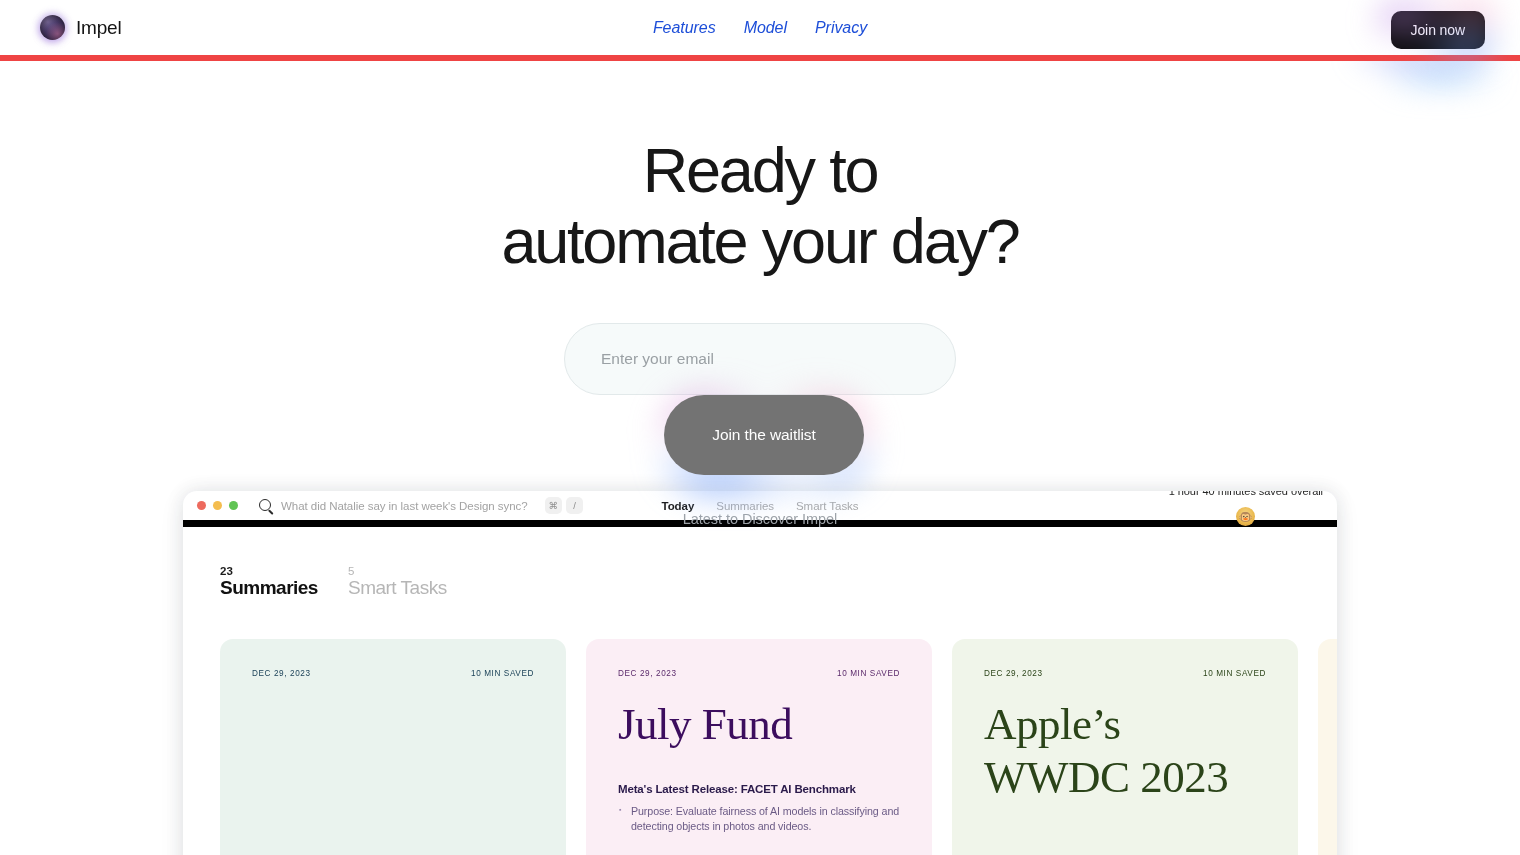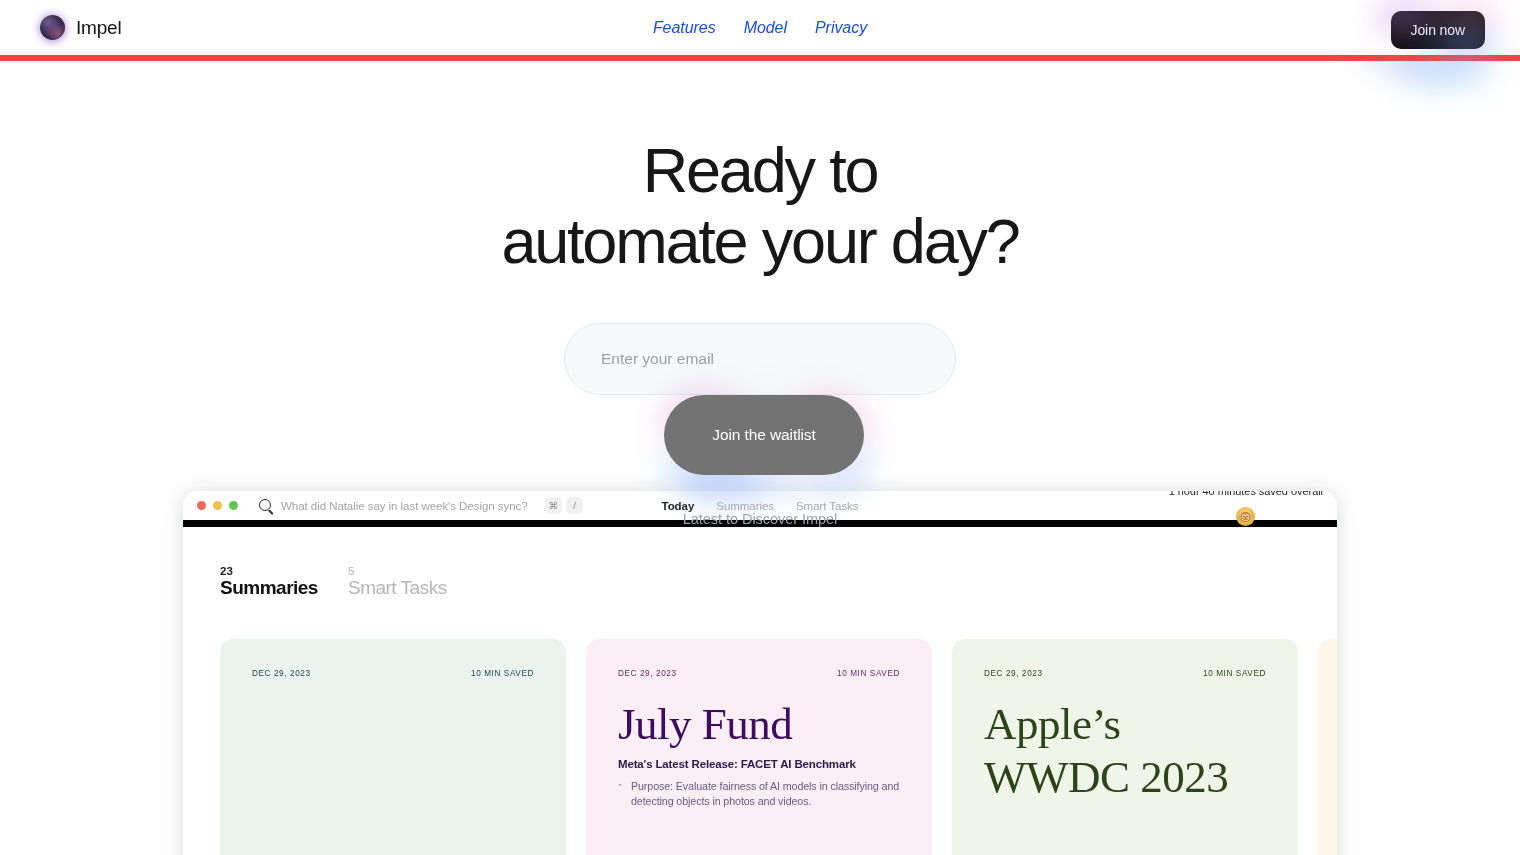--- a/index.html
+++ b/index.html
@@ -179,21 +179,21 @@
   .cards { display:flex; gap: 20px; margin-top: 40px; }
   .card {
     width: 346px; min-width:346px; height: 250px; border-radius: 13px;
     padding: 30px 32px; overflow:hidden; flex-shrink:0;
   }
   .card-meta { display:flex; justify-content:space-between; font-size: 8.2px; letter-spacing:.6px; }
   .card-title {
     font-family:"Liberation Serif", serif;
     font-size: 45px; line-height: 1.18; margin-top: 20px; letter-spacing:-0.5px;
   }
-  .card-sub { font-size: 11.5px; font-weight:bold; margin-top: 7px; letter-spacing:-0.15px; }
+  .card-sub { font-size: 11.5px; font-weight:bold; margin-top: 32px; letter-spacing:-0.15px; }
   .card-bullets { margin-top: 9px; padding-left: 13px; }
   .card-bullets li { font-size: 10.7px; line-height: 1.42; letter-spacing:-0.1px; list-style: none; position:relative; }
   .card-bullets li::before{ content:"▪"; position:absolute; left:-12px; font-size:7px; top:1px; }
 
   
   .card.c1 { background:#eaf3ee; }
   .card.c1 .card-meta, .card.c1 .card-title { color:#1d4359; }
   .card.c2 { background:#fbeef5; }
   .card.c2 .card-meta { color:#5b2a6b; }
   .card.c2 .card-title { color:#3c0d5e; }

